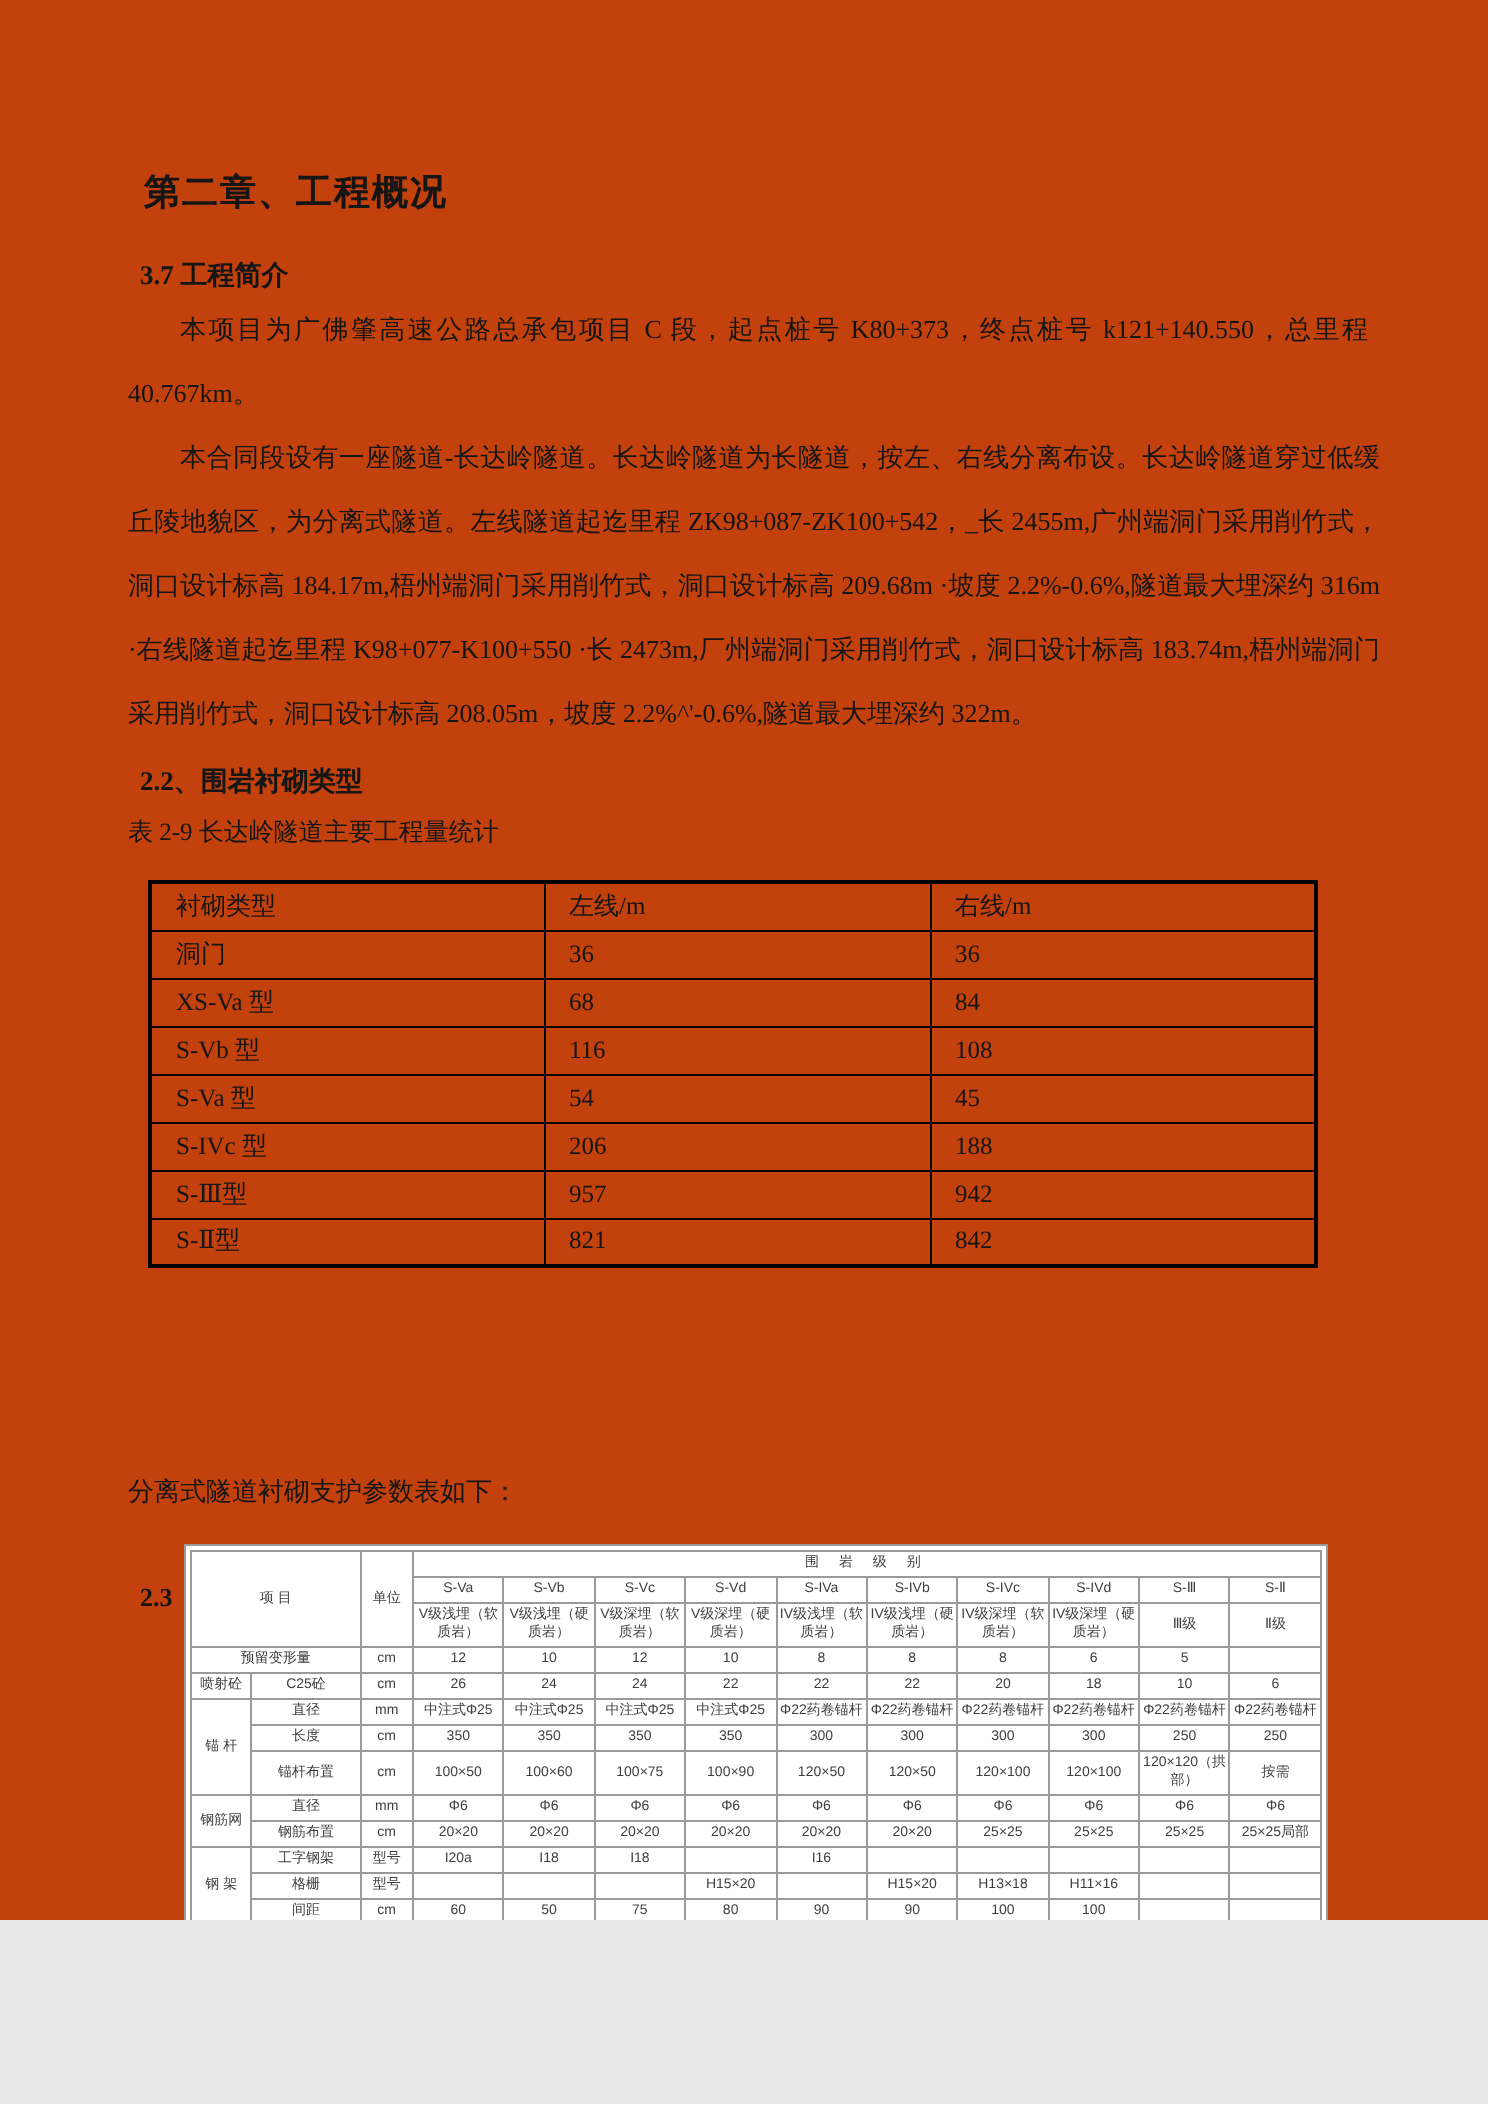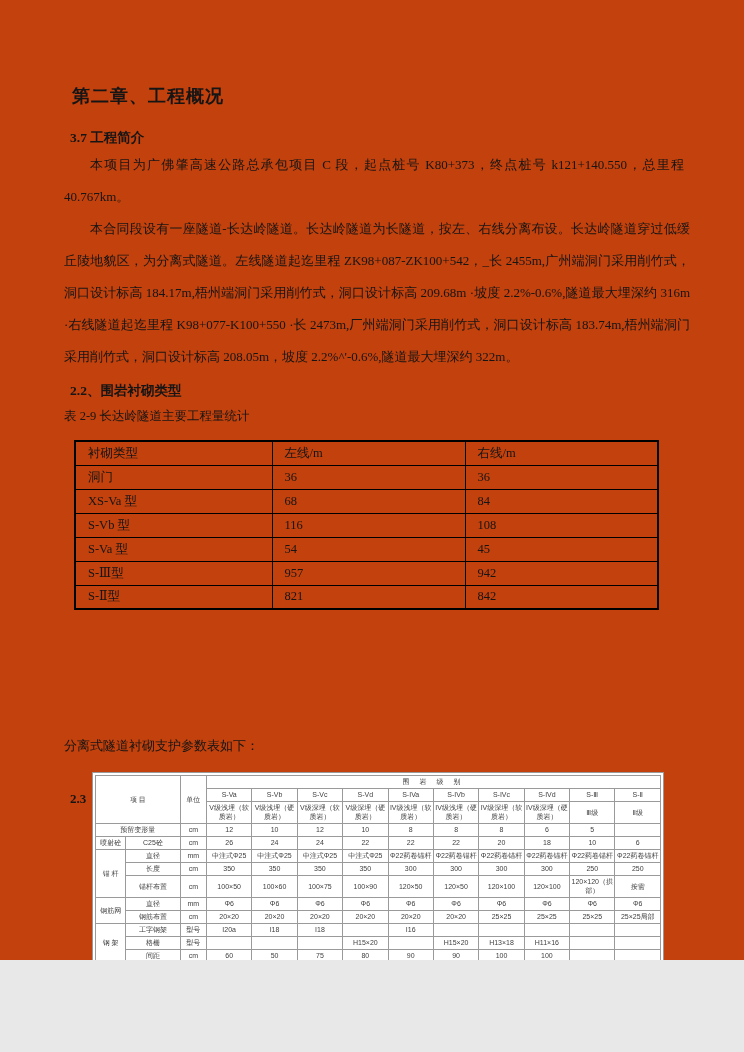--- a/index.html
+++ b/index.html
@@ -86,20 +86,25 @@
             <td>S-Vb 型</td>
             <td>116</td>
             <td>108</td>
           </tr>
           <tr>
             <td>S-Va 型</td>
             <td>54</td>
             <td>45</td>
           </tr>
           <tr>
+            <td>S-IVc 型</td>
+            <td>206</td>
+            <td>188</td>
+          </tr>
+          <tr>
             <td>S-Ⅲ型</td>
             <td>957</td>
             <td>942</td>
           </tr>
           <tr>
             <td>S-Ⅱ型</td>
             <td>821</td>
             <td>842</td>
           </tr>
         </tbody>

